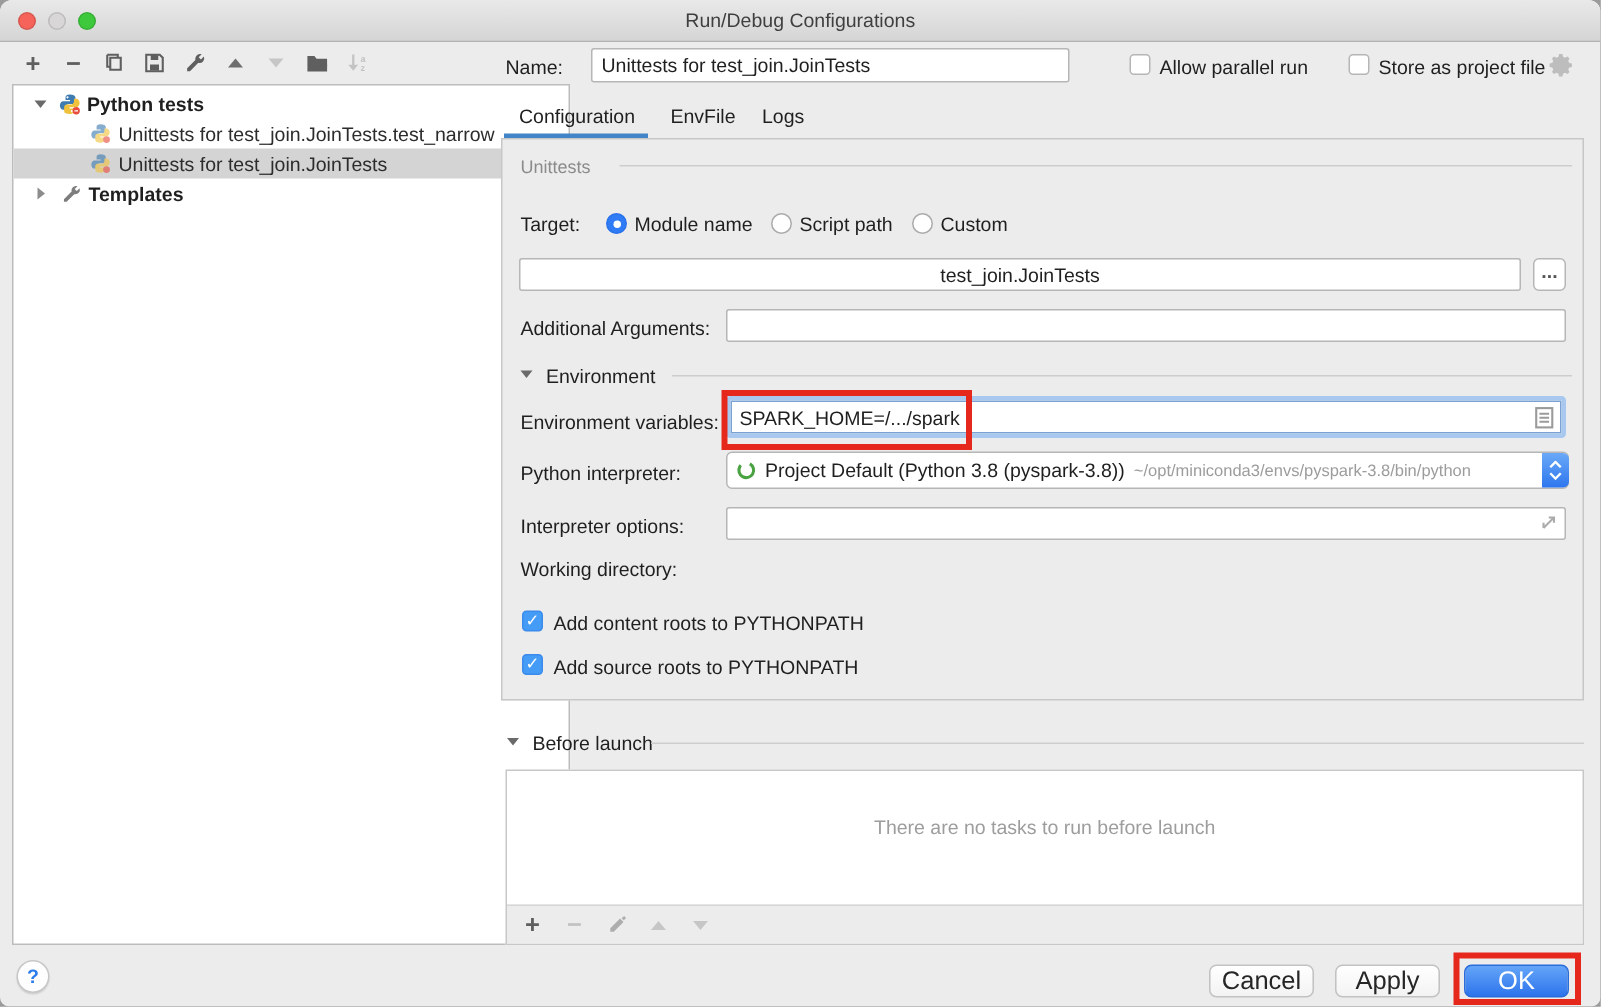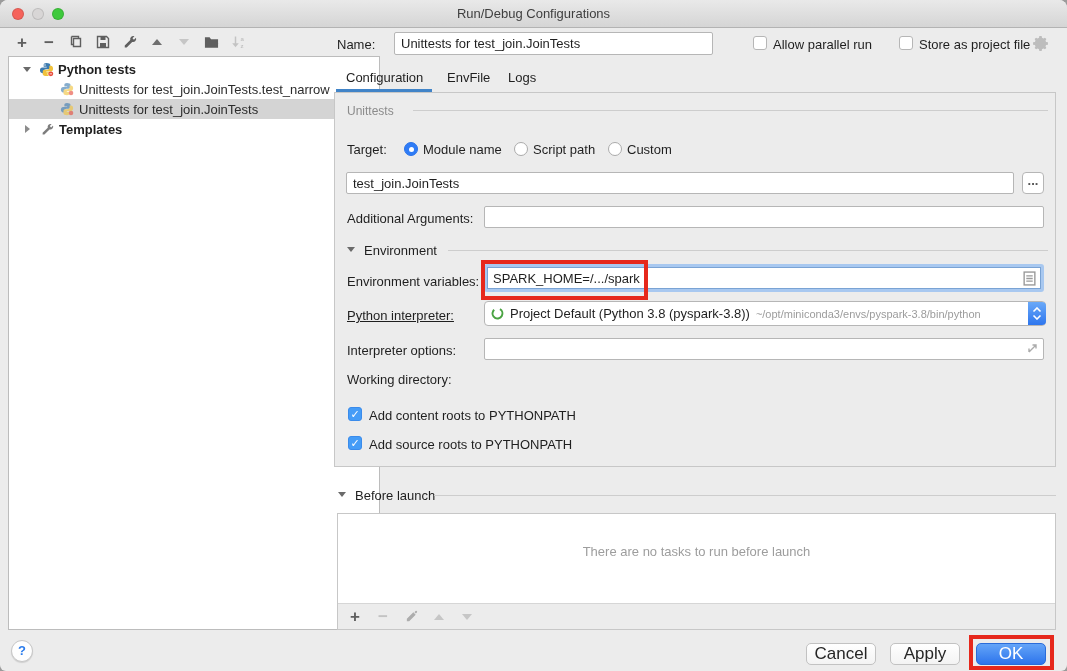--- a/index.html
+++ b/index.html
@@ -232,21 +232,21 @@
   <div class="sep-line" style="left:413px; top:110px; width:635px;"></div>
 
   <div class="lbl" style="left:347px; top:142px;">Target:</div>
   <span class="radio sel" style="position:absolute; left:404px; top:142px;"></span>
   <div class="lbl" style="left:423px; top:142px;">Module name</div>
   <span class="radio" style="position:absolute; left:514px; top:142px;"></span>
   <div class="lbl" style="left:533px; top:142px;">Script path</div>
   <span class="radio" style="position:absolute; left:608px; top:142px;"></span>
   <div class="lbl" style="left:627px; top:142px;">Custom</div>
 
-  <div class="field" style="left:346px; top:172px; width:668px; height:22px;">
+  <div class="field" style="left:346px; top:172px; width:668px; height:22px;justify-content:center;">
     <span>test_join.JoinTests</span>
   </div>
   <div class="field" style="left:1022px; top:172px; width:22px; height:22px; justify-content:center; border-radius:4px; padding:0 0 6px 0; font-weight:bold; color:#555;">
     <span>...</span>
   </div>
 
   <div class="lbl" style="left:347px; top:211px;">Additional Arguments:</div>
   <div class="field" style="left:484px; top:206px; width:560px; height:22px;">
     <span></span>
   </div>
@@ -262,21 +262,21 @@
       <span style="position:absolute; right:4px; top:3px;">
         <svg width="13" height="15" viewBox="0 0 12 14">
             <rect x="1" y="1" width="10" height="12" fill="none" stroke="#9a9a9a" stroke-width="1.3"></rect>
             <path stroke="#9a9a9a" stroke-width="1.2" d="M3 4.5h6M3 7h6M3 9.5h6"></path>
           </svg>
       </span>
     </div>
   </div>
   <div class="red-rect" style="left:481px; top:260px; width:167px; height:40px;"></div>
 
-  <div class="lbl" style="left:347px; top:308px;text-decoration:underline;">Python interpreter:</div>
+  <div class="lbl" style="left:347px; top:308px;">Python interpreter:</div>
   <div class="combo">
     <span style="margin-right:6px; flex:none;">
       <svg width="13" height="13" viewBox="0 0 14 14">
           <circle cx="7" cy="7" r="5.3" fill="none" stroke="#4aa342" stroke-width="2.2" stroke-dasharray="26 7" transform="rotate(-60 7 7)"></circle>
         </svg>
     </span>
     <span>Project Default (Python 3.8 (pyspark-3.8))</span>
     <span class="path-text">~/opt/miniconda3/envs/pyspark-3.8/bin/python</span>
   </div>
   <div class="combo-stepper">

